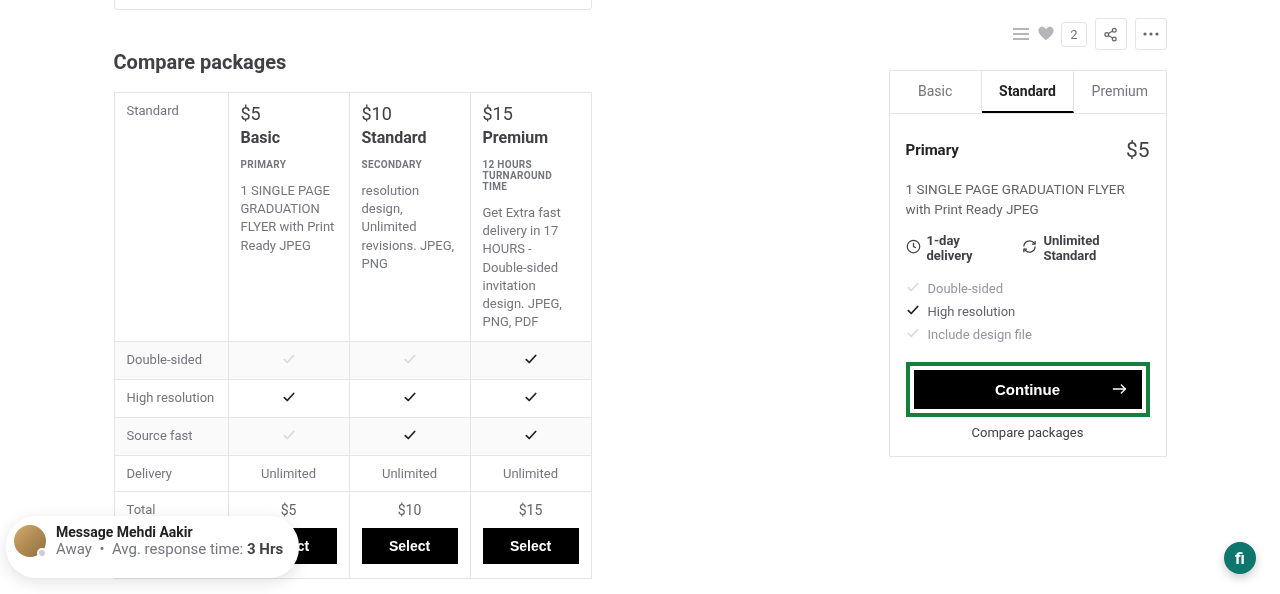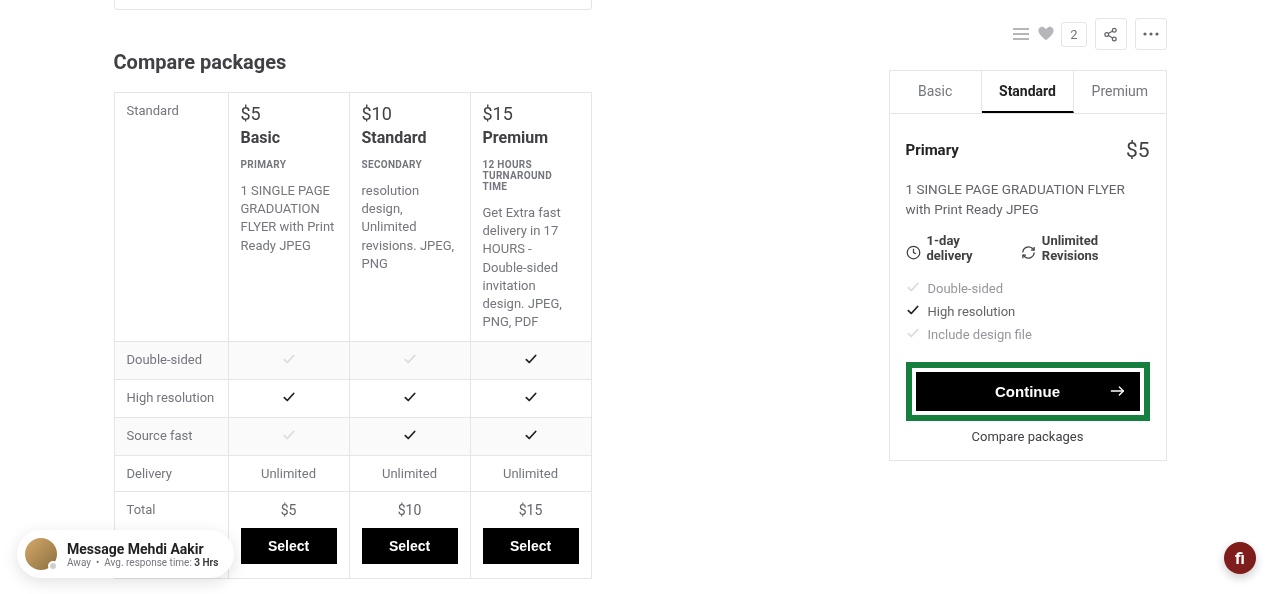--- a/index.html
+++ b/index.html
@@ -104,60 +104,60 @@
   .tabs { display:flex; border:1px solid #e4e5e7; }
   .tab { flex:1; text-align:center; padding:12px 0; font-size:14px; color:#74767e; border-right:1px solid #e4e5e7; cursor:pointer; }
   .tab:last-child { border-right:none; }
   .tab.active { color:#222; font-weight:700; border-bottom:2px solid #000; }
   .panel { border:1px solid #e4e5e7; border-top:none; padding:24px 16px 16px; }
   .panel-head { display:flex; justify-content:space-between; align-items:center; margin-bottom:18px; }
   .panel-head .name { font-size:15px; font-weight:700; color:#222; }
   .panel-head .price { font-size:21px; font-weight:400; color:#404145; }
   .panel-desc { font-size:13.5px; color:#62646a; line-height:1.45; margin-bottom:14px; }
   .meta-row { display:flex; gap:18px; align-items:center; margin-bottom:14px; font-size:13px; font-weight:700; color:#404145; }
-  .meta-item { display:flex; align-items:flex-end; gap:6px; }
+  .meta-item { display:flex; align-items:center; gap:6px; }
   .feat-list { list-style:none; margin-bottom:16px; }
   .feat-list li { display:flex; align-items:center; gap:8px; font-size:13px; color:#95979d; padding:3px 0; }
   .feat-list li.on { color:#62646a; }
   .feat-list .chk svg { width:14px; height:14px; }
 
-  .continue-wrap { border:6px solid #15803d; padding:4px; }
+  .continue-wrap { border:4px solid #15803d; padding:4px; }
   .continue-btn {
     width:100%; background:#000; color:#fff; border:none;
     padding:11px 0; font-size:15px; font-weight:600; cursor:pointer;
     display:flex; align-items:center; justify-content:center; position:relative;
   }
   .continue-btn .arrow { position:absolute; right:14px; }
   .compare-link { display:block; text-align:center; font-size:13px; color:#404145; margin-top:8px; cursor:pointer; }
 
   .contact-btn {
     width:100%; background:#fff; color:#404145; border:1px solid #62646a;
     padding:11px 0; font-size:15px; font-weight:500; cursor:pointer; margin-top:20px;
     border-radius:3px;
   }
 
   
   .chat-widget {
-    position:fixed; left:17px; bottom:16px;
-    background:#fff; border-radius:30px; padding:8px 16px 8px 8px;
+    position:fixed; left:6px; bottom:16px;
+    background:#fff; border-radius:30px; padding:8px 16px 20px 8px;
     display:flex; align-items:center; gap:10px;
     box-shadow: 0 4px 16px rgba(0,0,0,0.12);
     cursor:pointer;
   }
   .chat-avatar { width:32px; height:32px; border-radius:50%; background:linear-gradient(135deg,#d4a96a,#8b6f3e); position:relative; }
   .chat-status-dot { position:absolute; right:-1px; bottom:-1px; width:10px; height:10px; border-radius:50%; background:#cfcfcf; border:2px solid #fff; }
   .chat-text .chat-name { font-size:14px; font-weight:700; color:#222; }
-  .chat-text .chat-meta { font-size:10px; color:#74767e; }
+  .chat-text .chat-meta { font-size:15px; color:#74767e; }
   .chat-text .chat-meta b { font-weight:700; color:#404145; }
 
   
   .fiverr-fab {
     position:fixed; right:24px; bottom:20px;
     width:32px; height:32px; border-radius:50%;
-    background:#7f1d1d; color:#fff; display:flex; align-items:center; justify-content:center;
+    background:#0f766e; color:#fff; display:flex; align-items:center; justify-content:center;
     font-weight:700; font-size:16px; box-shadow:0 4px 10px rgba(0,0,0,.2);
   }
 </style>
 </head>
 <body>
 
 <div class="main-wrap">
   <div class="left-col">
     <div class="stub-card"></div>
 
@@ -309,21 +309,21 @@
               </svg></span>
           <span>1-day delivery</span>
         </span>
         <span class="meta-item">
           <span><svg width="15" height="15" viewBox="0 0 24 24" fill="none" stroke="#404145" stroke-width="2">
                 <path d="M3 12a9 9 0 0 1 15-6.7L21 8"></path>
                 <path d="M21 3v5h-5"></path>
                 <path d="M21 12a9 9 0 0 1-15 6.7L3 16"></path>
                 <path d="M3 21v-5h5"></path>
               </svg></span>
-          <span>Unlimited Revisions</span>
+          <span>Unlimited Standard</span>
         </span>
       </div>
       <ul class="feat-list">
         <li>
           <span class="chk"><svg viewBox="0 0 24 24" fill="none" stroke="#dadbdd" stroke-width="3" stroke-linecap="round" stroke-linejoin="round">
                 <polyline points="4 13 9 18 20 6"></polyline>
               </svg></span>
           <span>Double-sided</span>
         </li>
         <li class="on">

